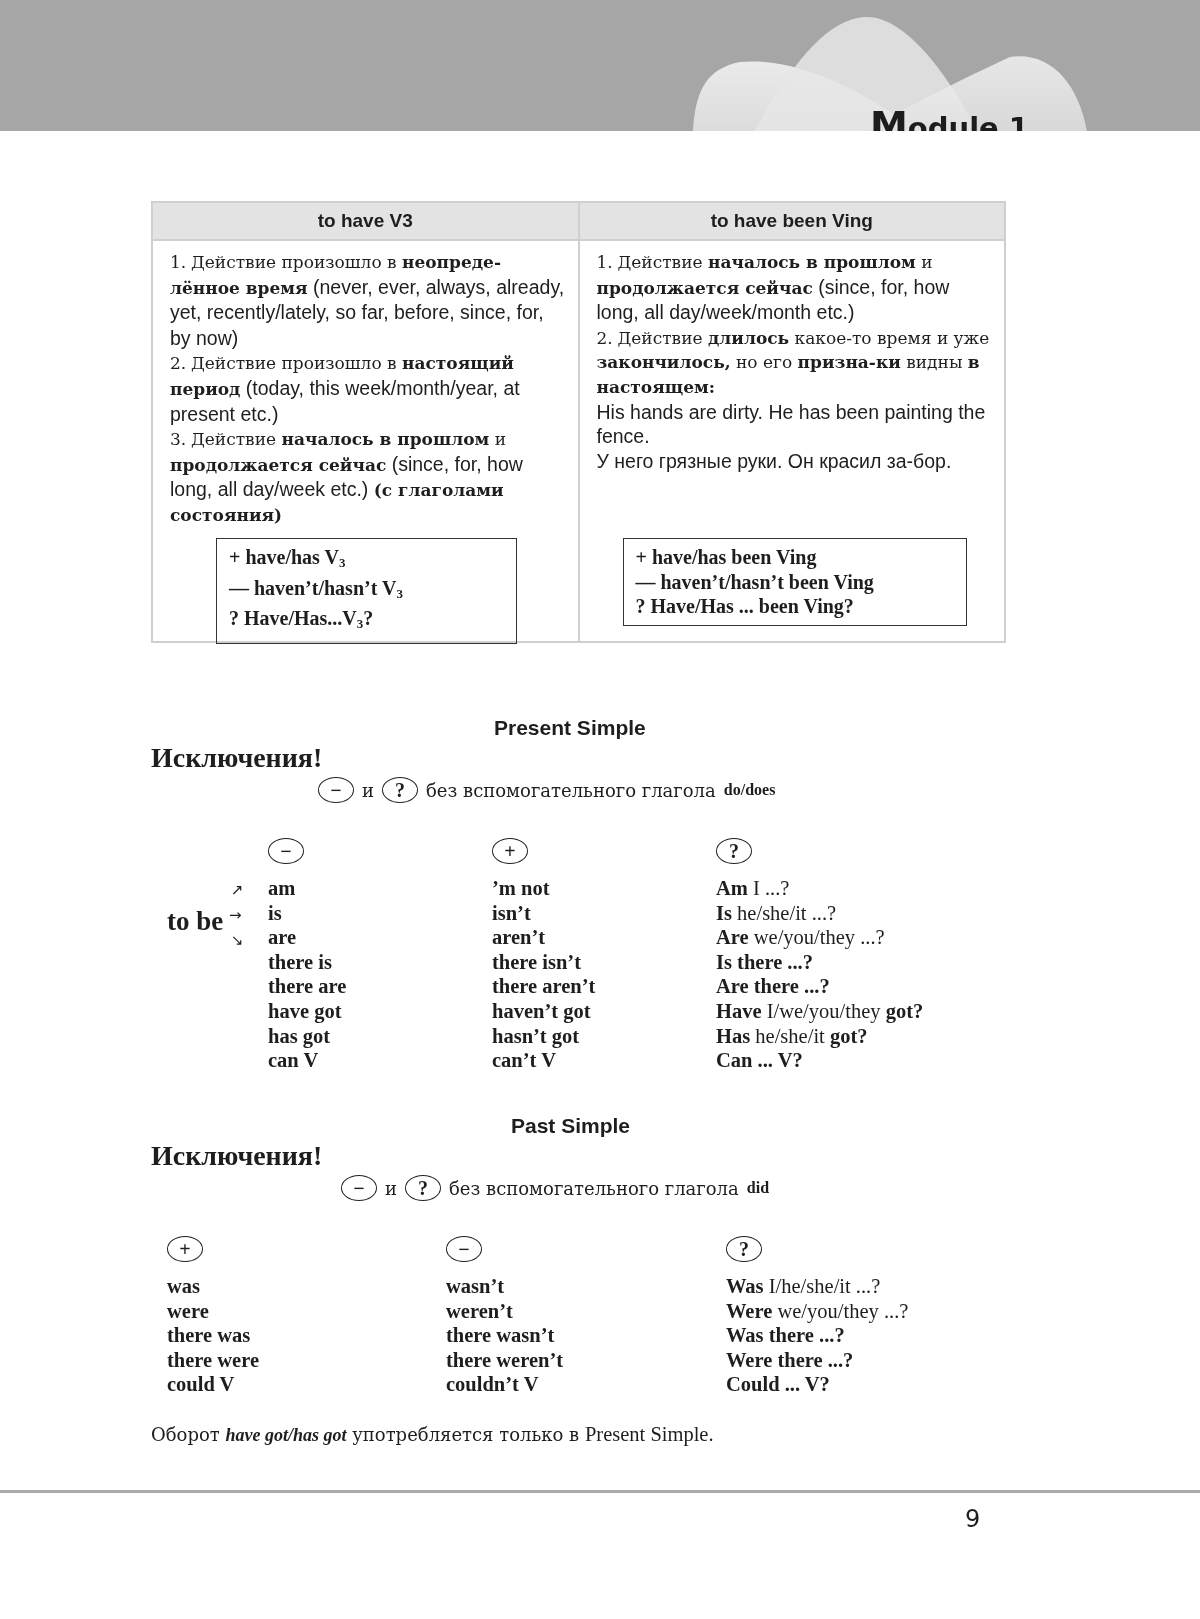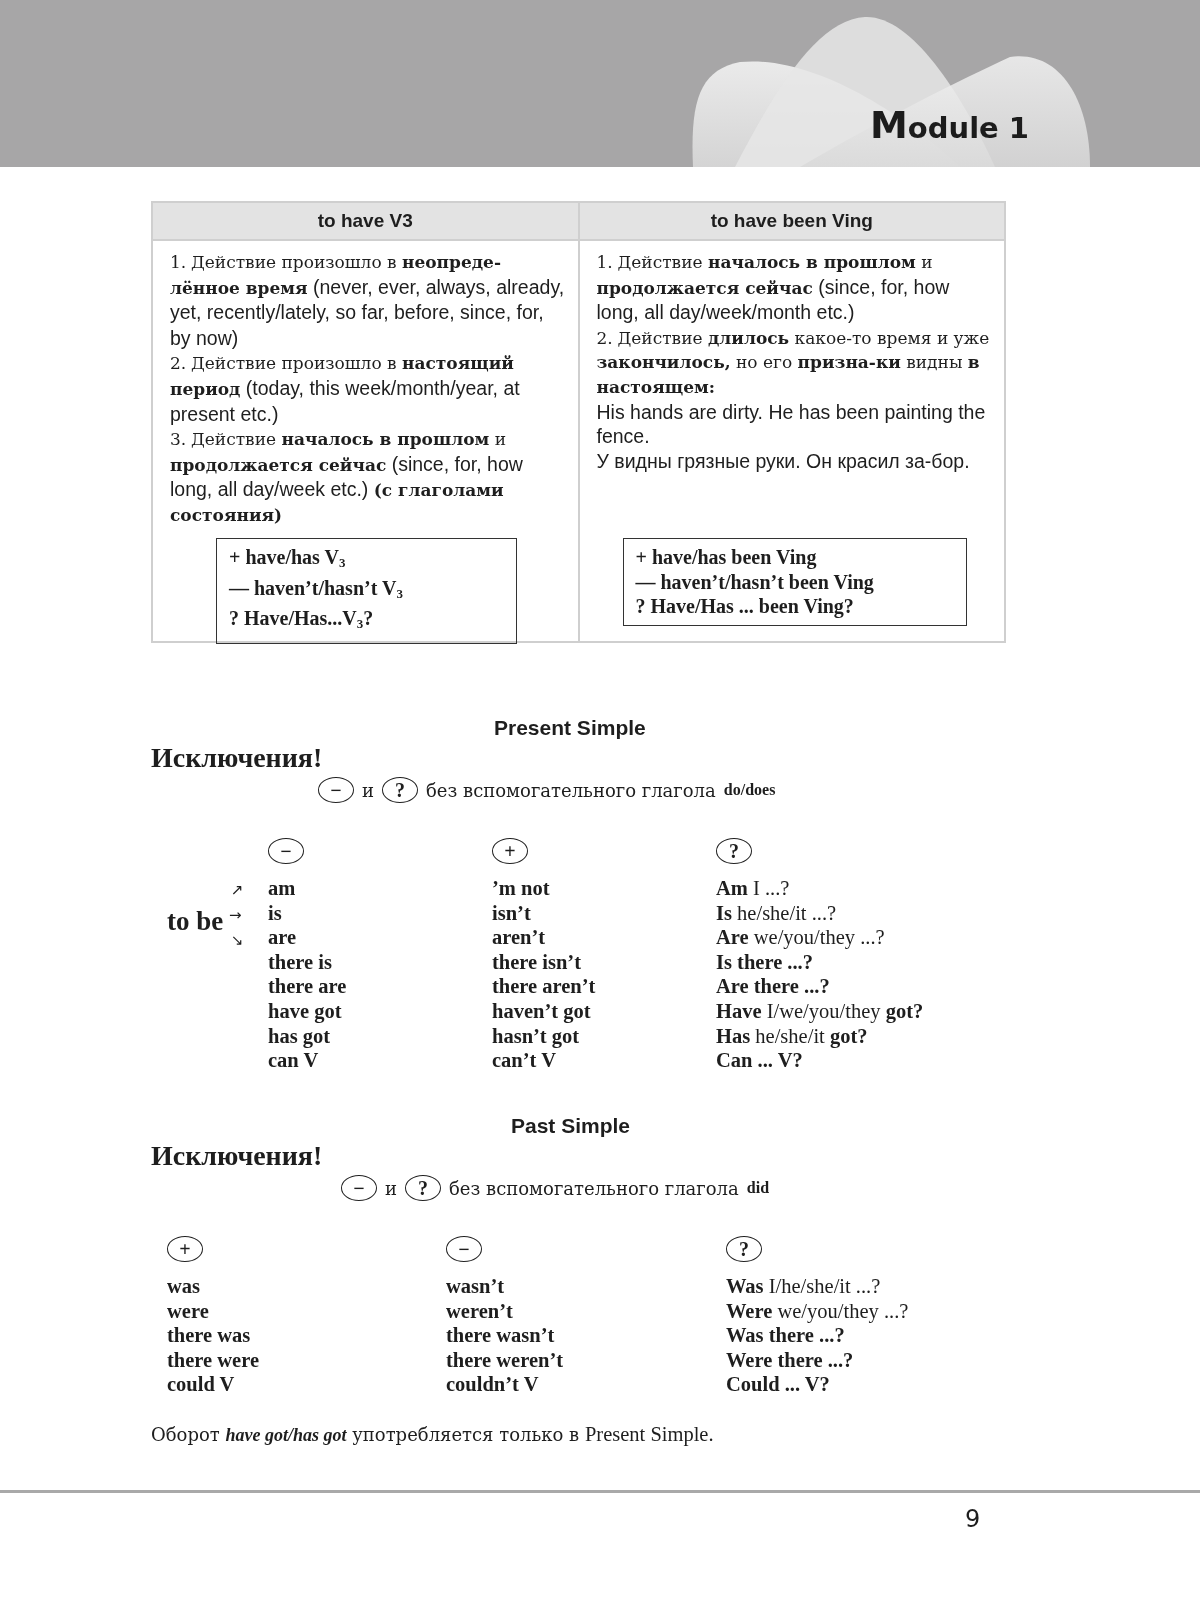--- a/index.html
+++ b/index.html
@@ -1,19 +1,19 @@
 <!DOCTYPE html>
 <html><head>
 <meta charset="utf-8">
 <style>
   html, body { margin: 0; padding: 0; }
   body { width: 1200px; height: 1619px; background: #ffffff; position: relative; overflow: hidden; color: #1e1e1e; }
 
   
-  .header { position: absolute; left: 0; top: 0; width: 1200px; height: 167px; background: #a7a6a7; overflow: hidden; }
+  .header { position: absolute; left: 0; top: 0; width: 1200px; height: 131px; background: #a7a6a7; overflow: hidden; }
   .header svg { position: absolute; left: 0; top: 0; }
   .module-title { position: absolute; left: 870px; top: 103px; font-family: "DejaVu Sans", sans-serif; font-weight: bold; font-size: 29px; color: #1c1c1c; letter-spacing: 0px; }
   .module-title .big { font-size: 38px; }
 
   
   .tbl { position: absolute; left: 151px; top: 201px; width: 855px; border-collapse: collapse; border: 2px solid #cfcfcf; padding-left: 40px; }
   .tbl td { border: 2px solid #cfcfcf; vertical-align: top; width: 50%; padding: 0; }
   .tbl .h1 td { background: #e3e3e3; height: 36px; text-align: center; vertical-align: middle; font-family: "Liberation Sans", sans-serif; font-weight: bold; font-size: 19px; }
   .tbl .h2 td { height: 34px; text-align: center; vertical-align: middle; font-family: "Liberation Sans", sans-serif; font-weight: bold; font-size: 19px; }
   .tbl .body td { height: 400px; position: relative; border-radius: 25px; }
@@ -96,21 +96,21 @@
       <div class="cell-text">
         <div>
           <span class="ru">1.</span>
           <span class="ru">Действие </span><b class="ru">началось в прошлом</b><span class="ru"> и </span><b class="ru">продолжается сейчас</b><span class="en"> (since, for, how long, all day/week/month etc.)</span>
         </div>
         <div>
           <span class="ru">2.</span>
           <span class="ru">Действие </span><b class="ru">длилось</b><span class="ru"> какое-то время и уже </span><b class="ru">закончилось,</b><span class="ru"> но его </span><b class="ru">призна-ки</b><span class="ru"> видны </span><b class="ru">в настоящем:</b>
         </div>
         <div class="en">His hands are dirty. He has been painting the fence.</div>
-        <div class="en">У видны грязные руки. Он красил за-бор.</div>
+        <div class="en">У него грязные руки. Он красил за-бор.</div>
       </div>
       <div class="formula f2">
         <div>+ have/has been Ving</div>
         <div>— haven’t/hasn’t been Ving</div>
         <div>? Have/Has ... been Ving?</div>
       </div>
     </td>
   </tr>
 </tbody>
   </table>

